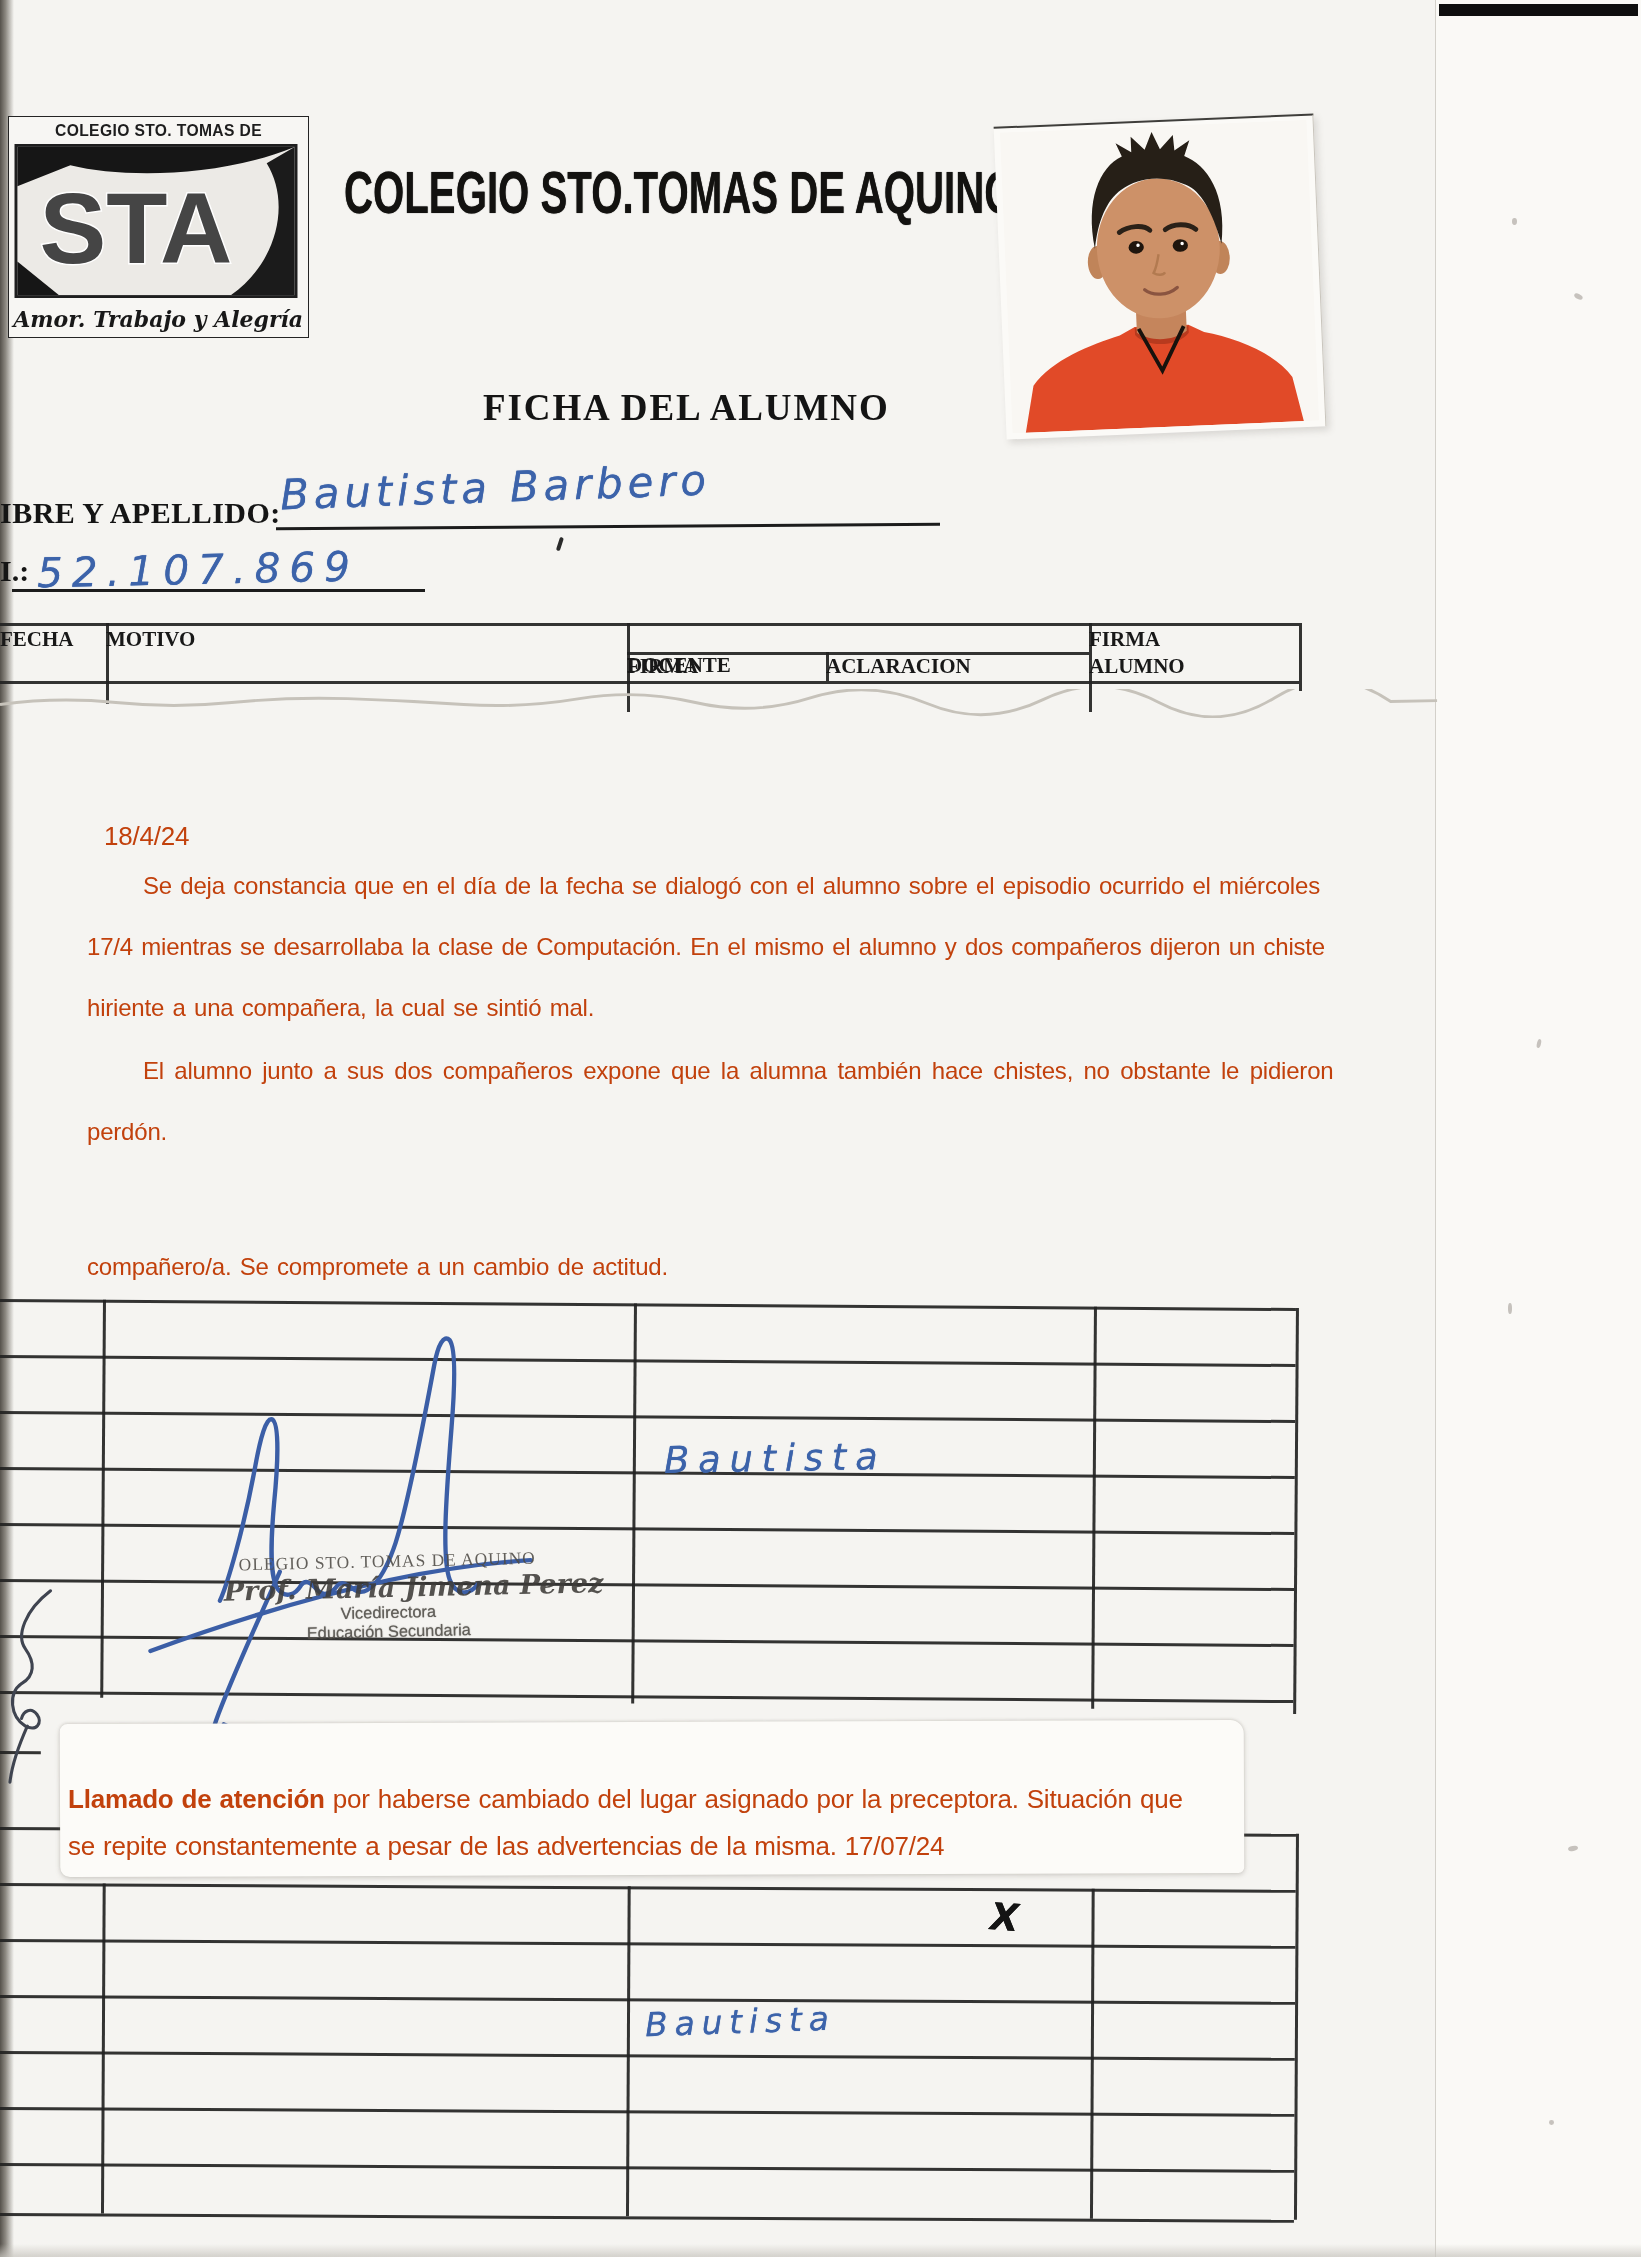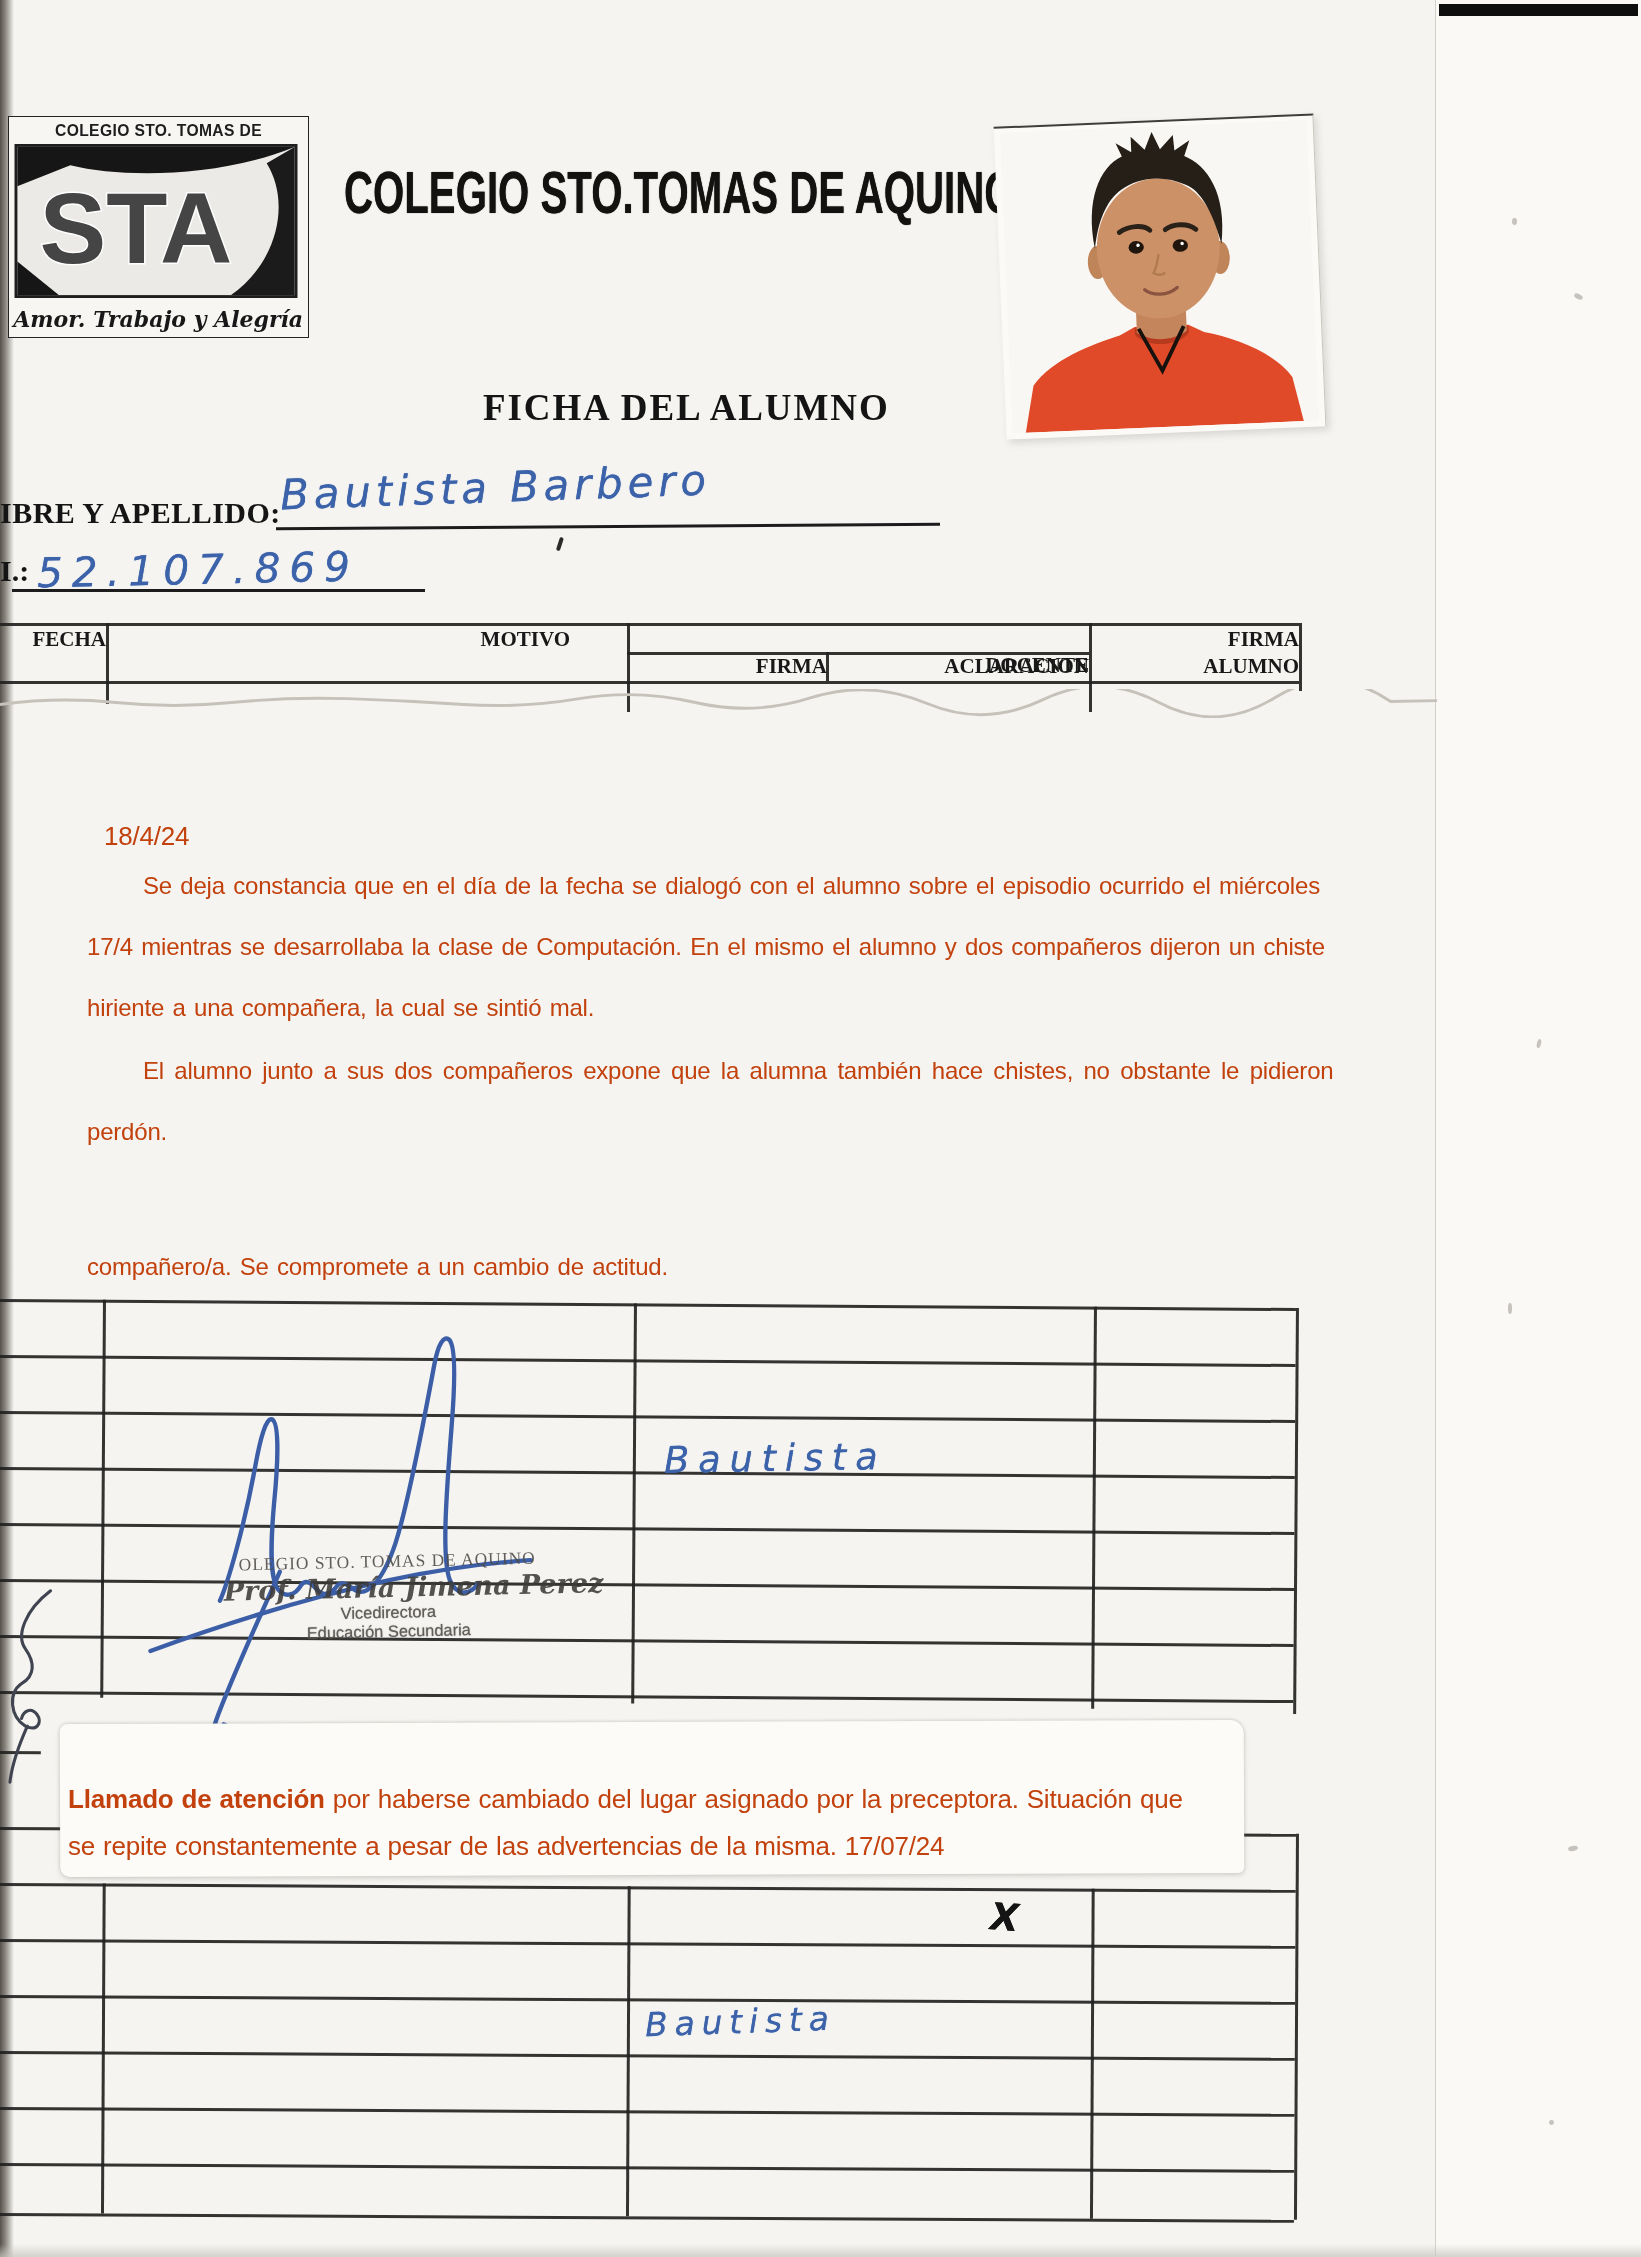--- a/index.html
+++ b/index.html
@@ -30,21 +30,21 @@
     font-size:37px;letter-spacing:1.9px;color:#141414;white-space:nowrap;}
   
   .field-label{font-family:"Liberation Serif",serif;font-weight:bold;color:#151515;white-space:nowrap;}
   .hand{font-family:"DejaVu Sans",sans-serif;font-style:italic;color:#3c63aa;white-space:nowrap;
     text-shadow:0 0 0.7px #3c63aa;}
   .ink-line{position:absolute;background:#1c1c1c;height:2.9px;}
   
   .hline{position:absolute;background:#222;height:2.9px;opacity:.92;}
   .vline{position:absolute;background:#222;width:2.9px;opacity:.92;}
   .th-label{position:absolute;font-family:"Liberation Serif",serif;font-weight:bold;font-size:21px;
-    color:#181818;text-align:right;white-space:nowrap;}
+    color:#181818;text-align:left;white-space:nowrap;}
   
   .body-line{position:absolute;font-family:Liberation Sans, sans-serif;font-size:24px;color:#c2410c;
     white-space:nowrap;letter-spacing:-0.2px;word-spacing:1.9px;}
   .wide{word-spacing:11.6px;}
   
   .stamp{color:#4e4b46;text-align:center;white-space:nowrap;}
   
   #attn-band{left:60px;top:1722px;width:1184px;height:153px;background:#fcfbf8;
     border-radius:7.7px 13.5px 5.8px 9.7px;transform:rotate(-.2deg);
     box-shadow:0 1.9px 5.8px rgba(110,105,95,.28), 0 -1px 2.9px rgba(110,105,95,.18);}

